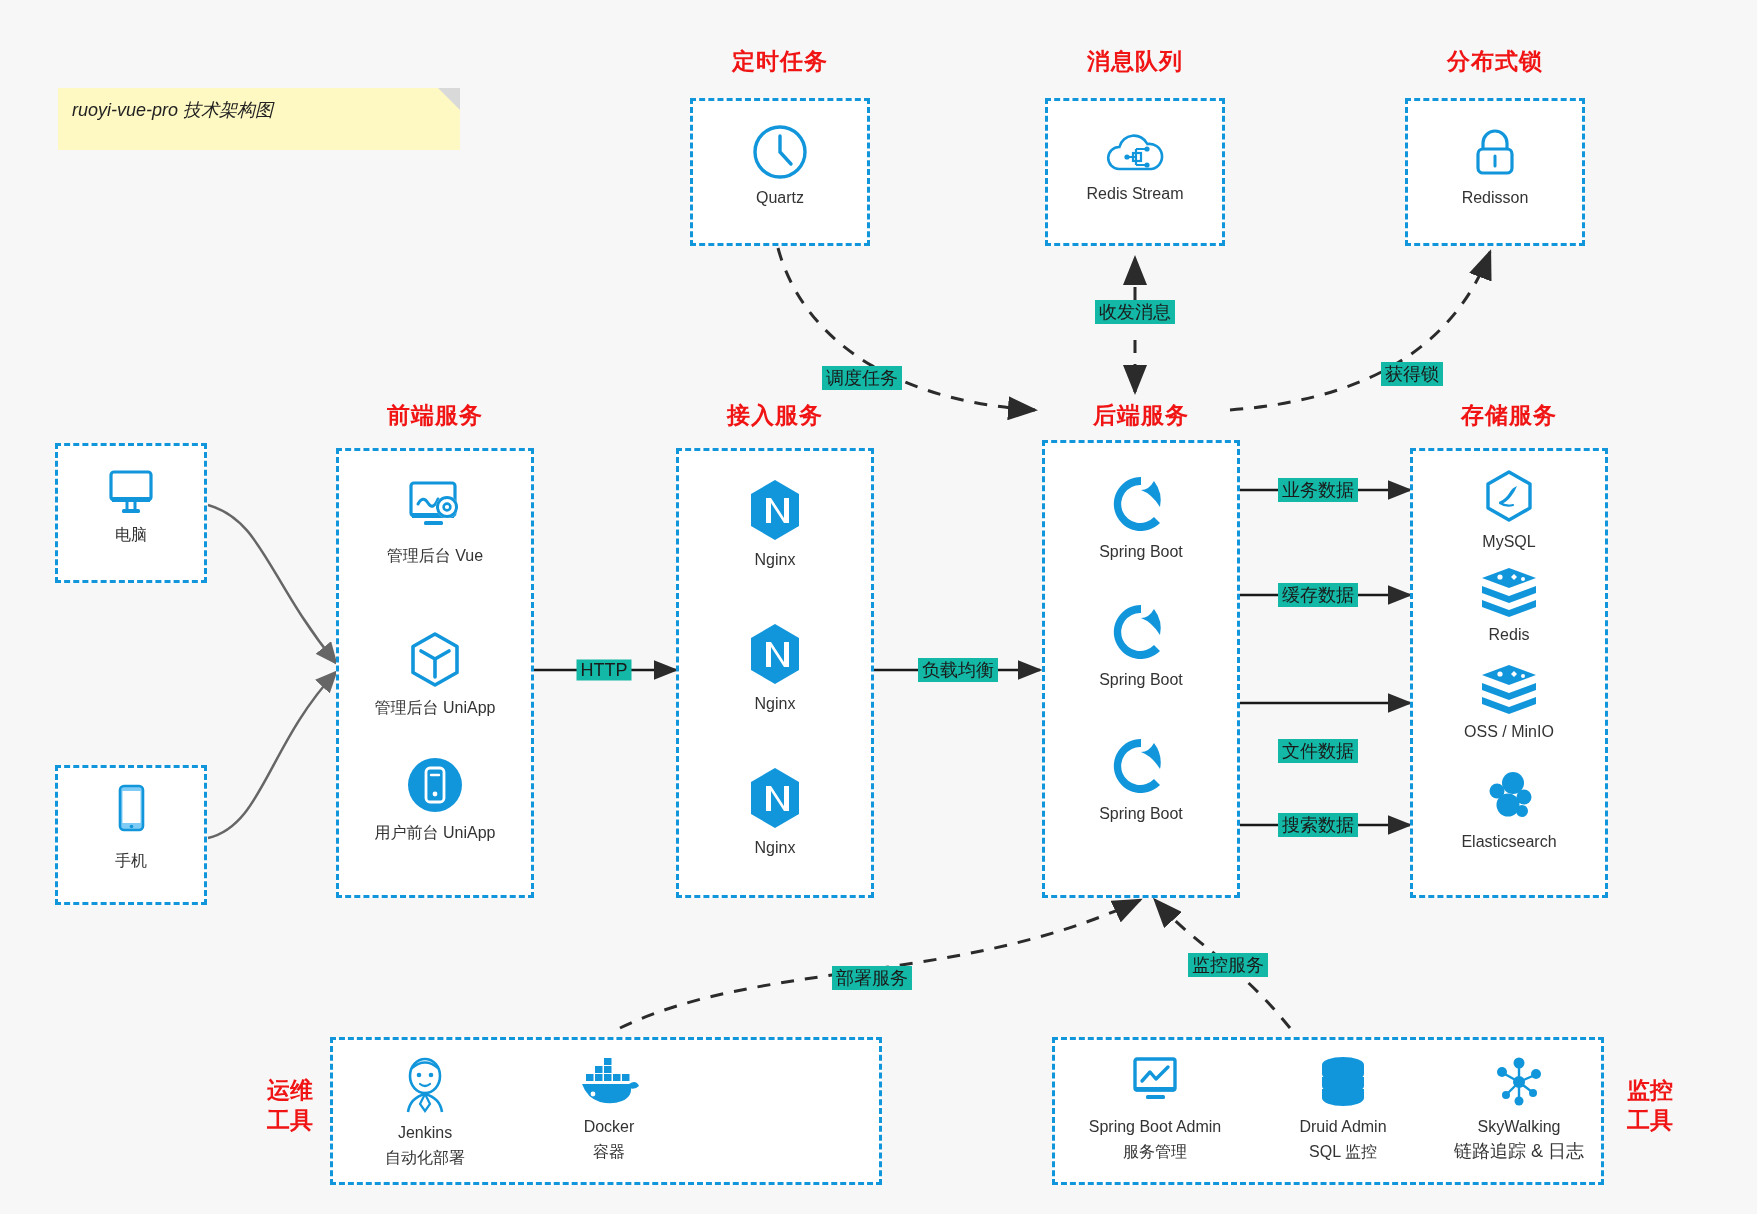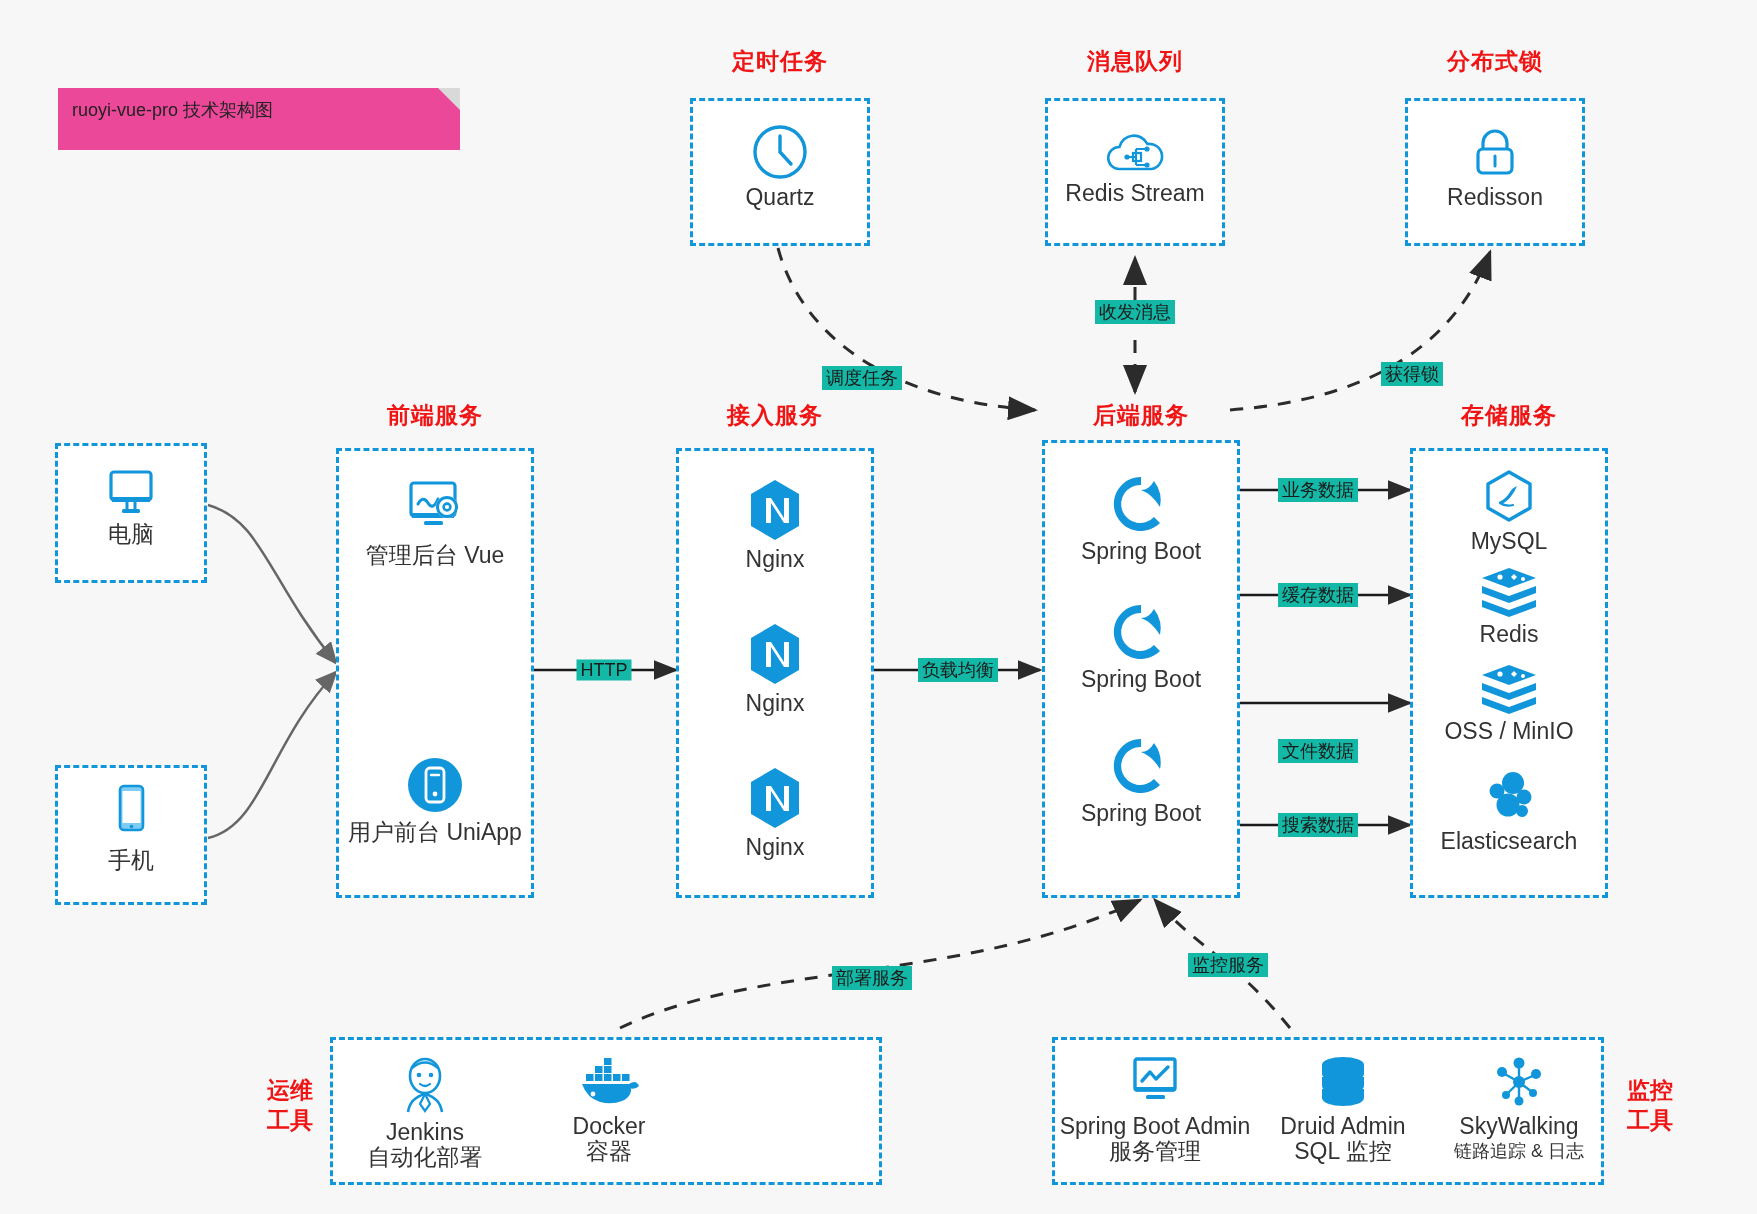--- a/index.html
+++ b/index.html
@@ -37,34 +37,35 @@
     text-align: center;
     white-space: pre-line;
   }
   .node {
     position: absolute;
     width: 100%;
     text-align: center;
   }
   .node .ic { display: block; margin: 0 auto 4px; }
   .lbl {
-    font-size: 23px;
+    font-size: 16px;
     color: #333;
     line-height: 25px;
     white-space: pre-line;
   }
   .lbl.small { font-size: 18px; }
 
   
   #note {
     position: absolute;
     left: 58px; top: 88px;
     width: 402px; height: 62px;
-    background: #ec4899;
+    background: #fef9c3;
     padding: 10px 14px;
+    font-style: italic;
   }
   #note .ln { font-size: 18px; color: #222; line-height: 25px; white-space: nowrap; }
   #note-fold {
     position: absolute; right: 0; top: 0;
     width: 0; height: 0;
     border-left: 22px solid transparent;
     border-top: 22px solid #d9d9d9;
   }
 
   
@@ -200,20 +201,27 @@
         <path d="M17,27 q5,-9 10,-1 q5,8 10,-4" fill="none" stroke="#1296db" stroke-width="3" stroke-linecap="round"></path>
         <rect x="11" y="36" width="42" height="5" fill="#1296db"></rect>
         <rect x="23" y="44" width="19" height="4" rx="1.5" fill="#1296db"></rect>
         <circle cx="46" cy="30" r="11" fill="#ffffff"></circle>
         <circle cx="46" cy="30" r="9.5" fill="none" stroke="#1296db" stroke-width="3"></circle>
         <circle cx="46" cy="30" r="3.4" fill="none" stroke="#1296db" stroke-width="2.6"></circle>
       </svg>
       <div class="lbl">管理后台 Vue</div>
     </div>
 
+    <div class="node" style="top:178px;">
+      <svg class="ic" width="62" height="62" viewBox="0 0 62 62">
+        <path d="M31,5 L53,17.5 L53,43.5 L31,56 L9,43.5 L9,17.5 Z" fill="none" stroke="#1296db" stroke-width="3.6" stroke-linejoin="round"></path>
+        <path d="M31,30 L31,48 M31,30 L17,22 M31,30 L45,22" fill="none" stroke="#1296db" stroke-width="3.6" stroke-linecap="round"></path>
+      </svg>
+      <div class="lbl">管理后台 UniApp</div>
+    </div>
 
     <div class="node" style="top:303px;">
       <svg class="ic" width="62" height="62" viewBox="0 0 62 62">
         <circle cx="31" cy="31" r="27" fill="#1296db"></circle>
         <rect x="22" y="14" width="18" height="34" rx="4" fill="none" stroke="#ffffff" stroke-width="2.8"></rect>
         <path d="M27,21 L35,21" stroke="#ffffff" stroke-width="2.4" stroke-linecap="round"></path>
         <circle cx="31" cy="40" r="2.4" fill="#ffffff"></circle>
       </svg>
       <div class="lbl">用户前台 UniApp</div>
     </div>

